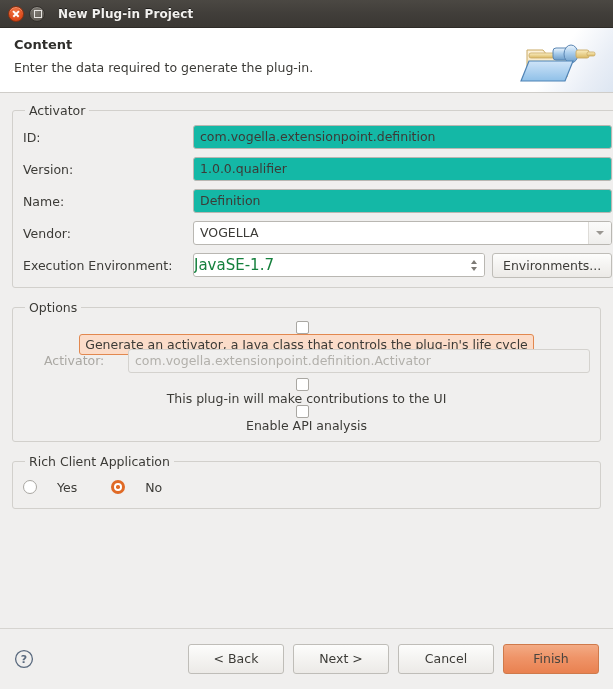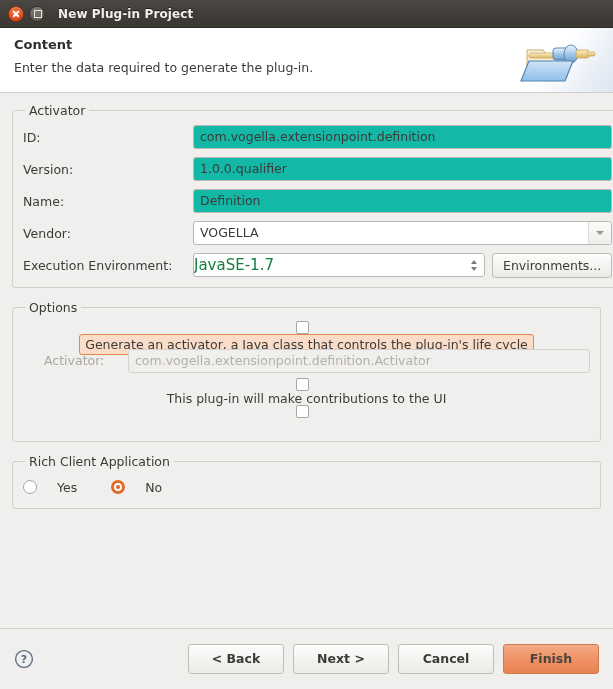--- a/index.html
+++ b/index.html
@@ -378,21 +378,20 @@
     flex: 0 0 20px;
   }
   .bar-spacer { flex: 1 1 auto; }
   .nav-btn {
     width: 96px;
     height: 30px;
     margin-left: 9px;
     text-align: center;
     line-height: 28px;
     padding: 0;
-    font-weight: bold;
   }
   .nav-btn.finish {
     background: linear-gradient(to bottom, #f3ab85 0%, #ef9468 45%, #e98150 100%);
     border: 1px solid #d4angle;
     border-color: #cf7a4b;
     color: #4a453f;
   }
 </style>
 </head>
 <body>
@@ -501,20 +500,21 @@
         <div class="field disabled">com.vogella.extensionpoint.definition.Activator</div>
       </div>
 
       <div class="chk-row">
         <div class="cbox"></div>
         <div class="chk-label">This plug-in will make contributions to the UI</div>
       </div>
 
       <div class="chk-row">
         <div class="cbox"></div>
+        <div class="chk-label">Enable API analysis</div>
       </div>
     </fieldset>
 
     <fieldset class="group">
       <legend>Rich Client Application</legend>
       <div class="rcp-row">
         <div class="radio-group">
           <span class="radio"></span>
           <span class="radio-label">Yes</span>
           <span class="radio on"></span>

